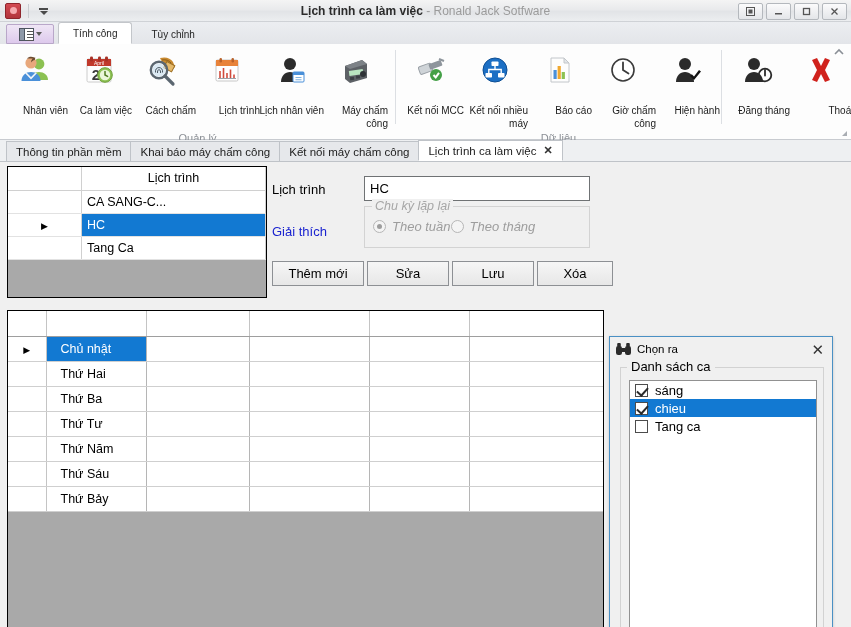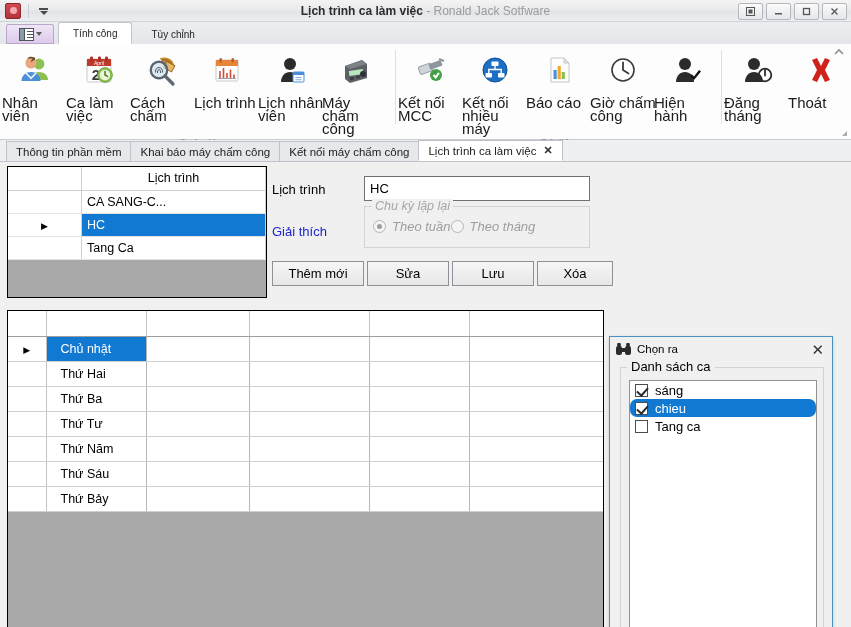--- a/index.html
+++ b/index.html
@@ -114,22 +114,22 @@
   .group-label {
     text-align:center; font-size:11px; color:#8b8f95; height:15px; line-height:15px;
   }
   .group-sep { width:1px; background:#dcdfe3; margin:3px 0 16px; }
   .rbtn {
     width:64px; display:flex; flex-direction:column; align-items:center;
     padding-top:2px; cursor:pointer; border:1px solid transparent; border-radius:3px;
   }
   .rbtn .ico { height:36px; display:flex; align-items:center; justify-content:center; }
   .rbtn .lbl {
-    font-size:15px; line-height:13px; text-align:left; color:#1a1a1a;
-    margin-top:8px; width:66px;
+    font-size:10px; line-height:13px; text-align:right; color:#1a1a1a;
+    margin-top:16px; width:66px;
   }
   .group-dialog {
     position:absolute; right:3px; bottom:1px; width:0;height:0;
     border-left:5px solid transparent; border-top:5px solid transparent;
     border-right:5px solid #a9adb3; border-bottom:0;
     transform:rotate(0deg);
   }
 
   
   .doctabs {
@@ -249,21 +249,21 @@
   .dlg-gbox-title {
     position:absolute; left:6px; top:-9px; background:#f0f0f0; padding:0 4px;
     font-size:13px; color:#000;
   }
   .dlg-list {
     position:absolute; left:8px; top:12px; width:188px; height:248px;
     background:#fff; border:1px solid #919191; overflow:hidden;
   }
   .chk-item {
     height:18px; display:flex; align-items:center; gap:7px; padding-left:5px;
-    font-size:13px; color:#000; cursor:pointer;border-radius:7px;
+    font-size:13px; color:#000; cursor:pointer;
   }
   .chk-item.sel { background:#1279d2; color:#fff; }
   .chk-box {
     width:13px; height:13px; border:1px solid #4c4c4c; background:#fff;
     position:relative; flex:none;
   }
   .chk-box.on::after {
     content:""; position:absolute; left:3px; top:0px; width:5px; height:9px;
     border:solid #2a2a2a; border-width:0 2px 2px 0; transform:rotate(42deg);
   }

